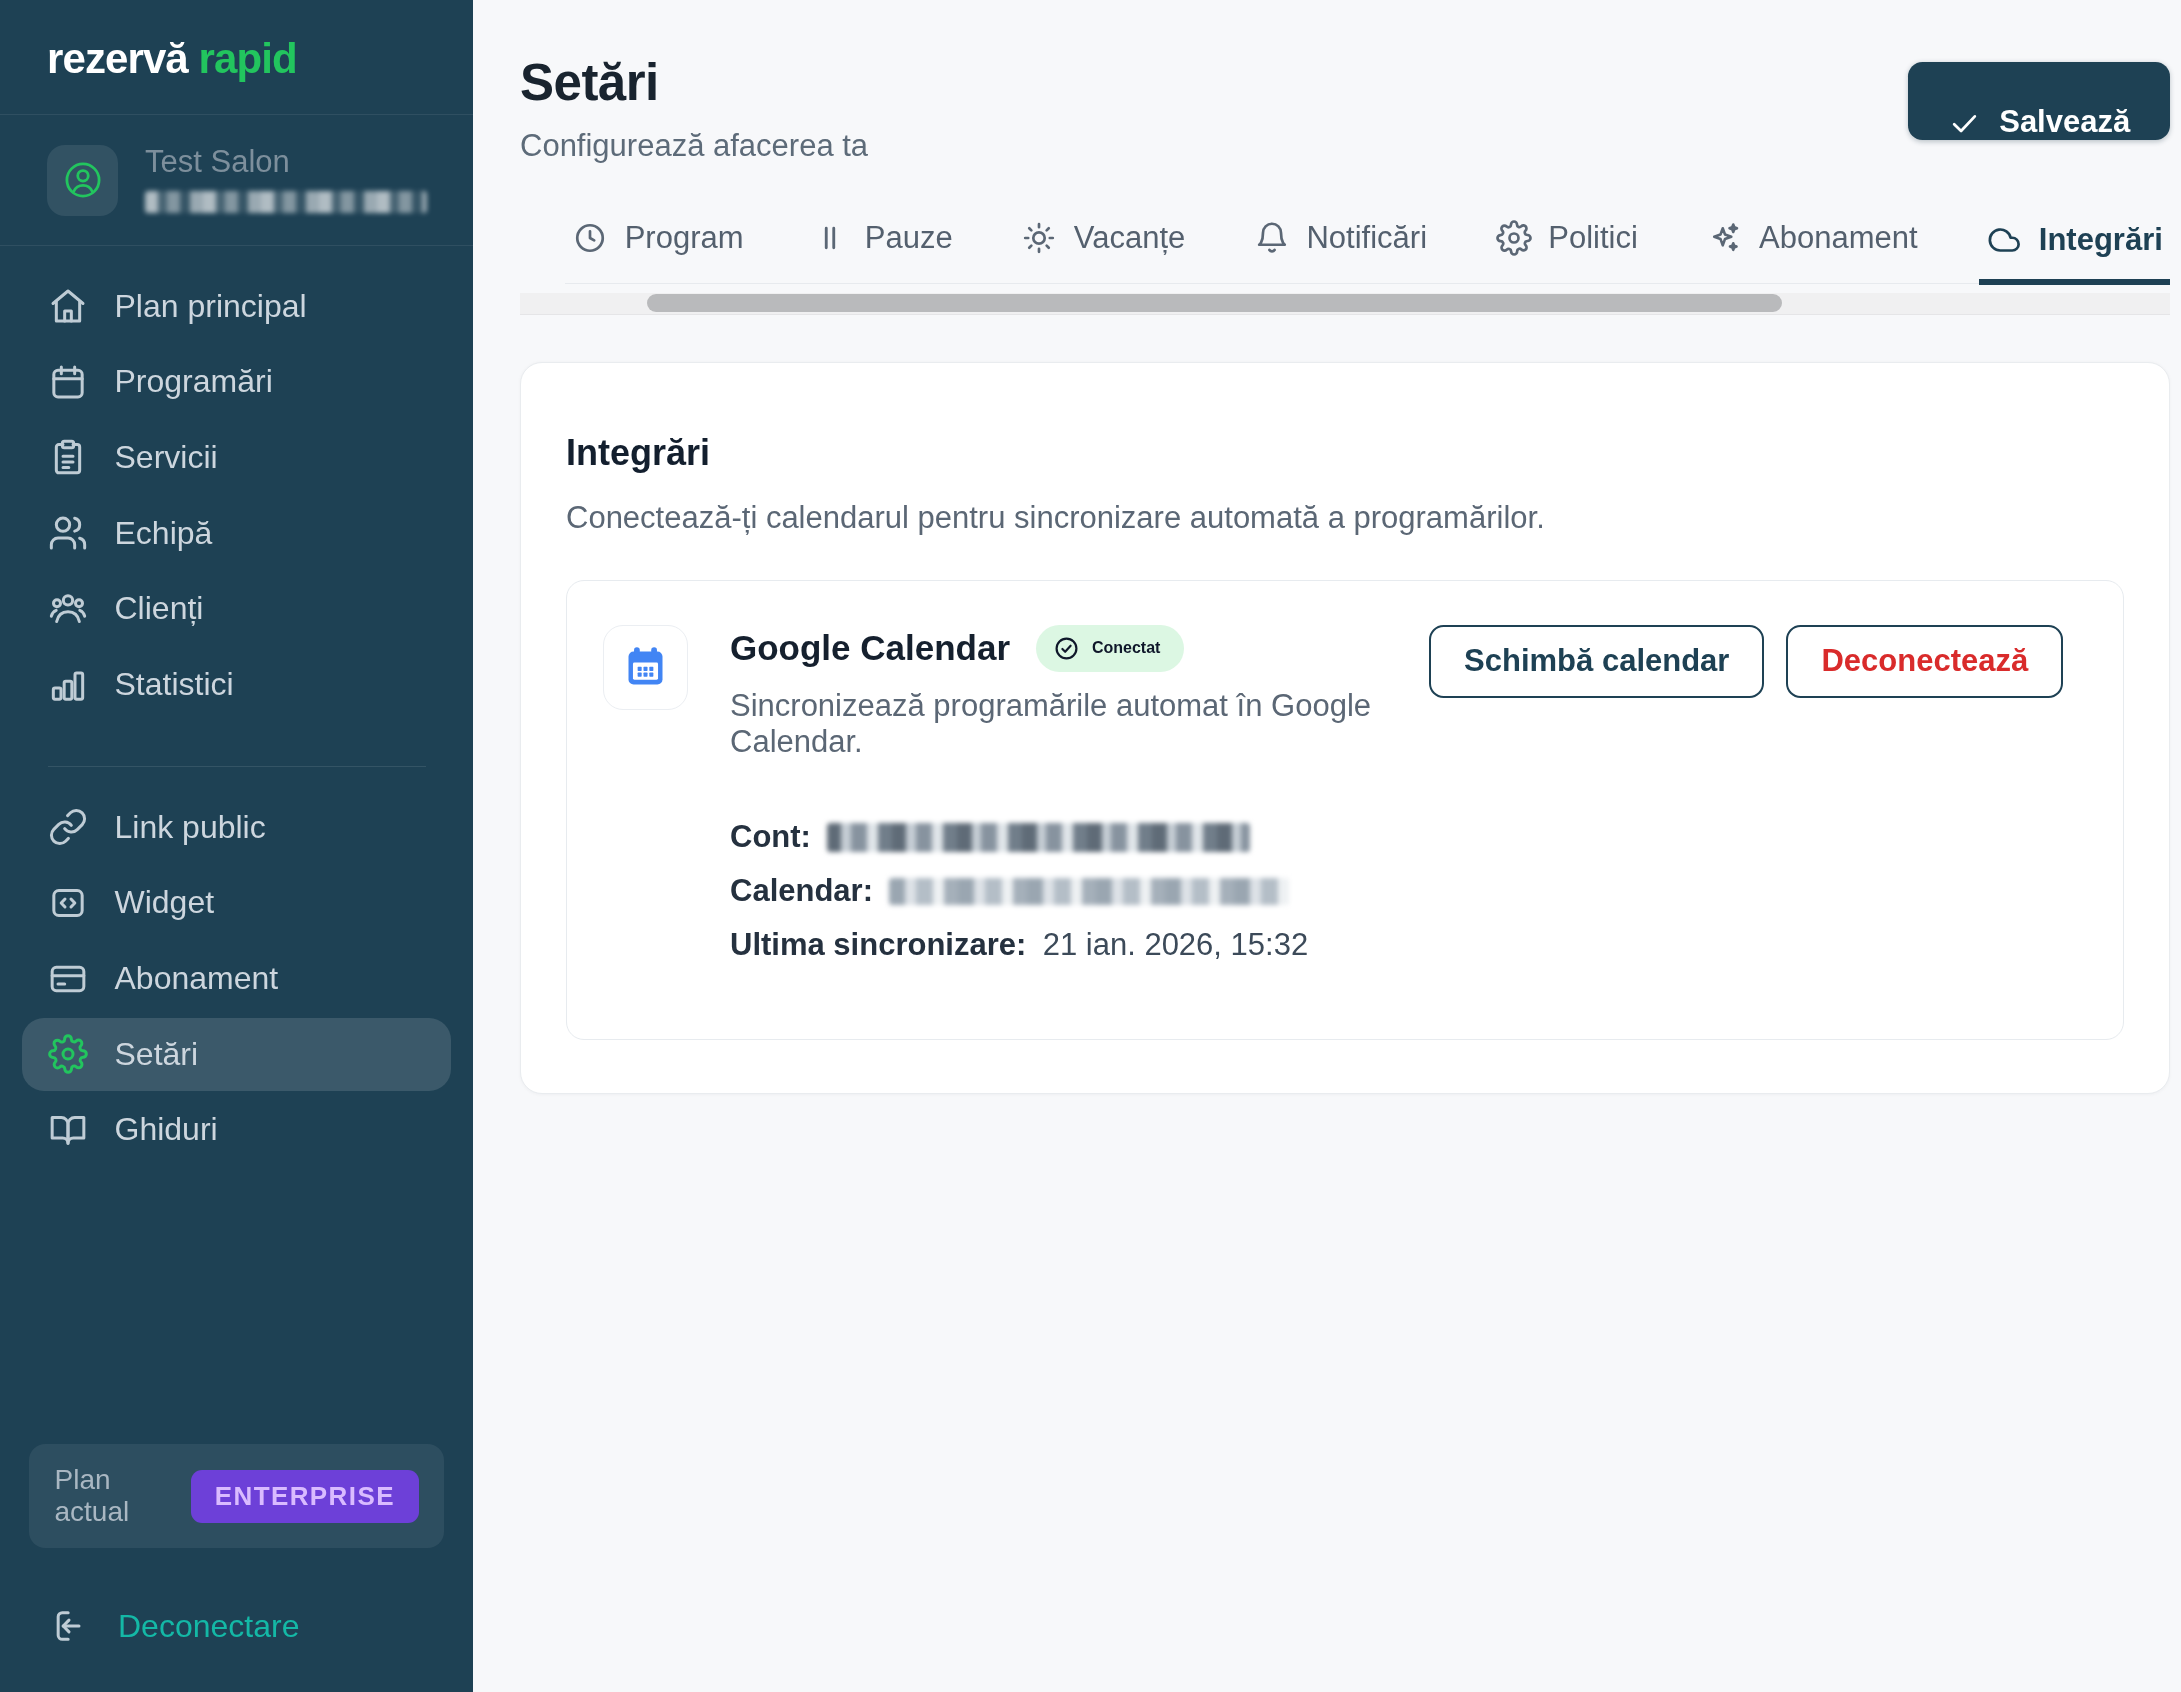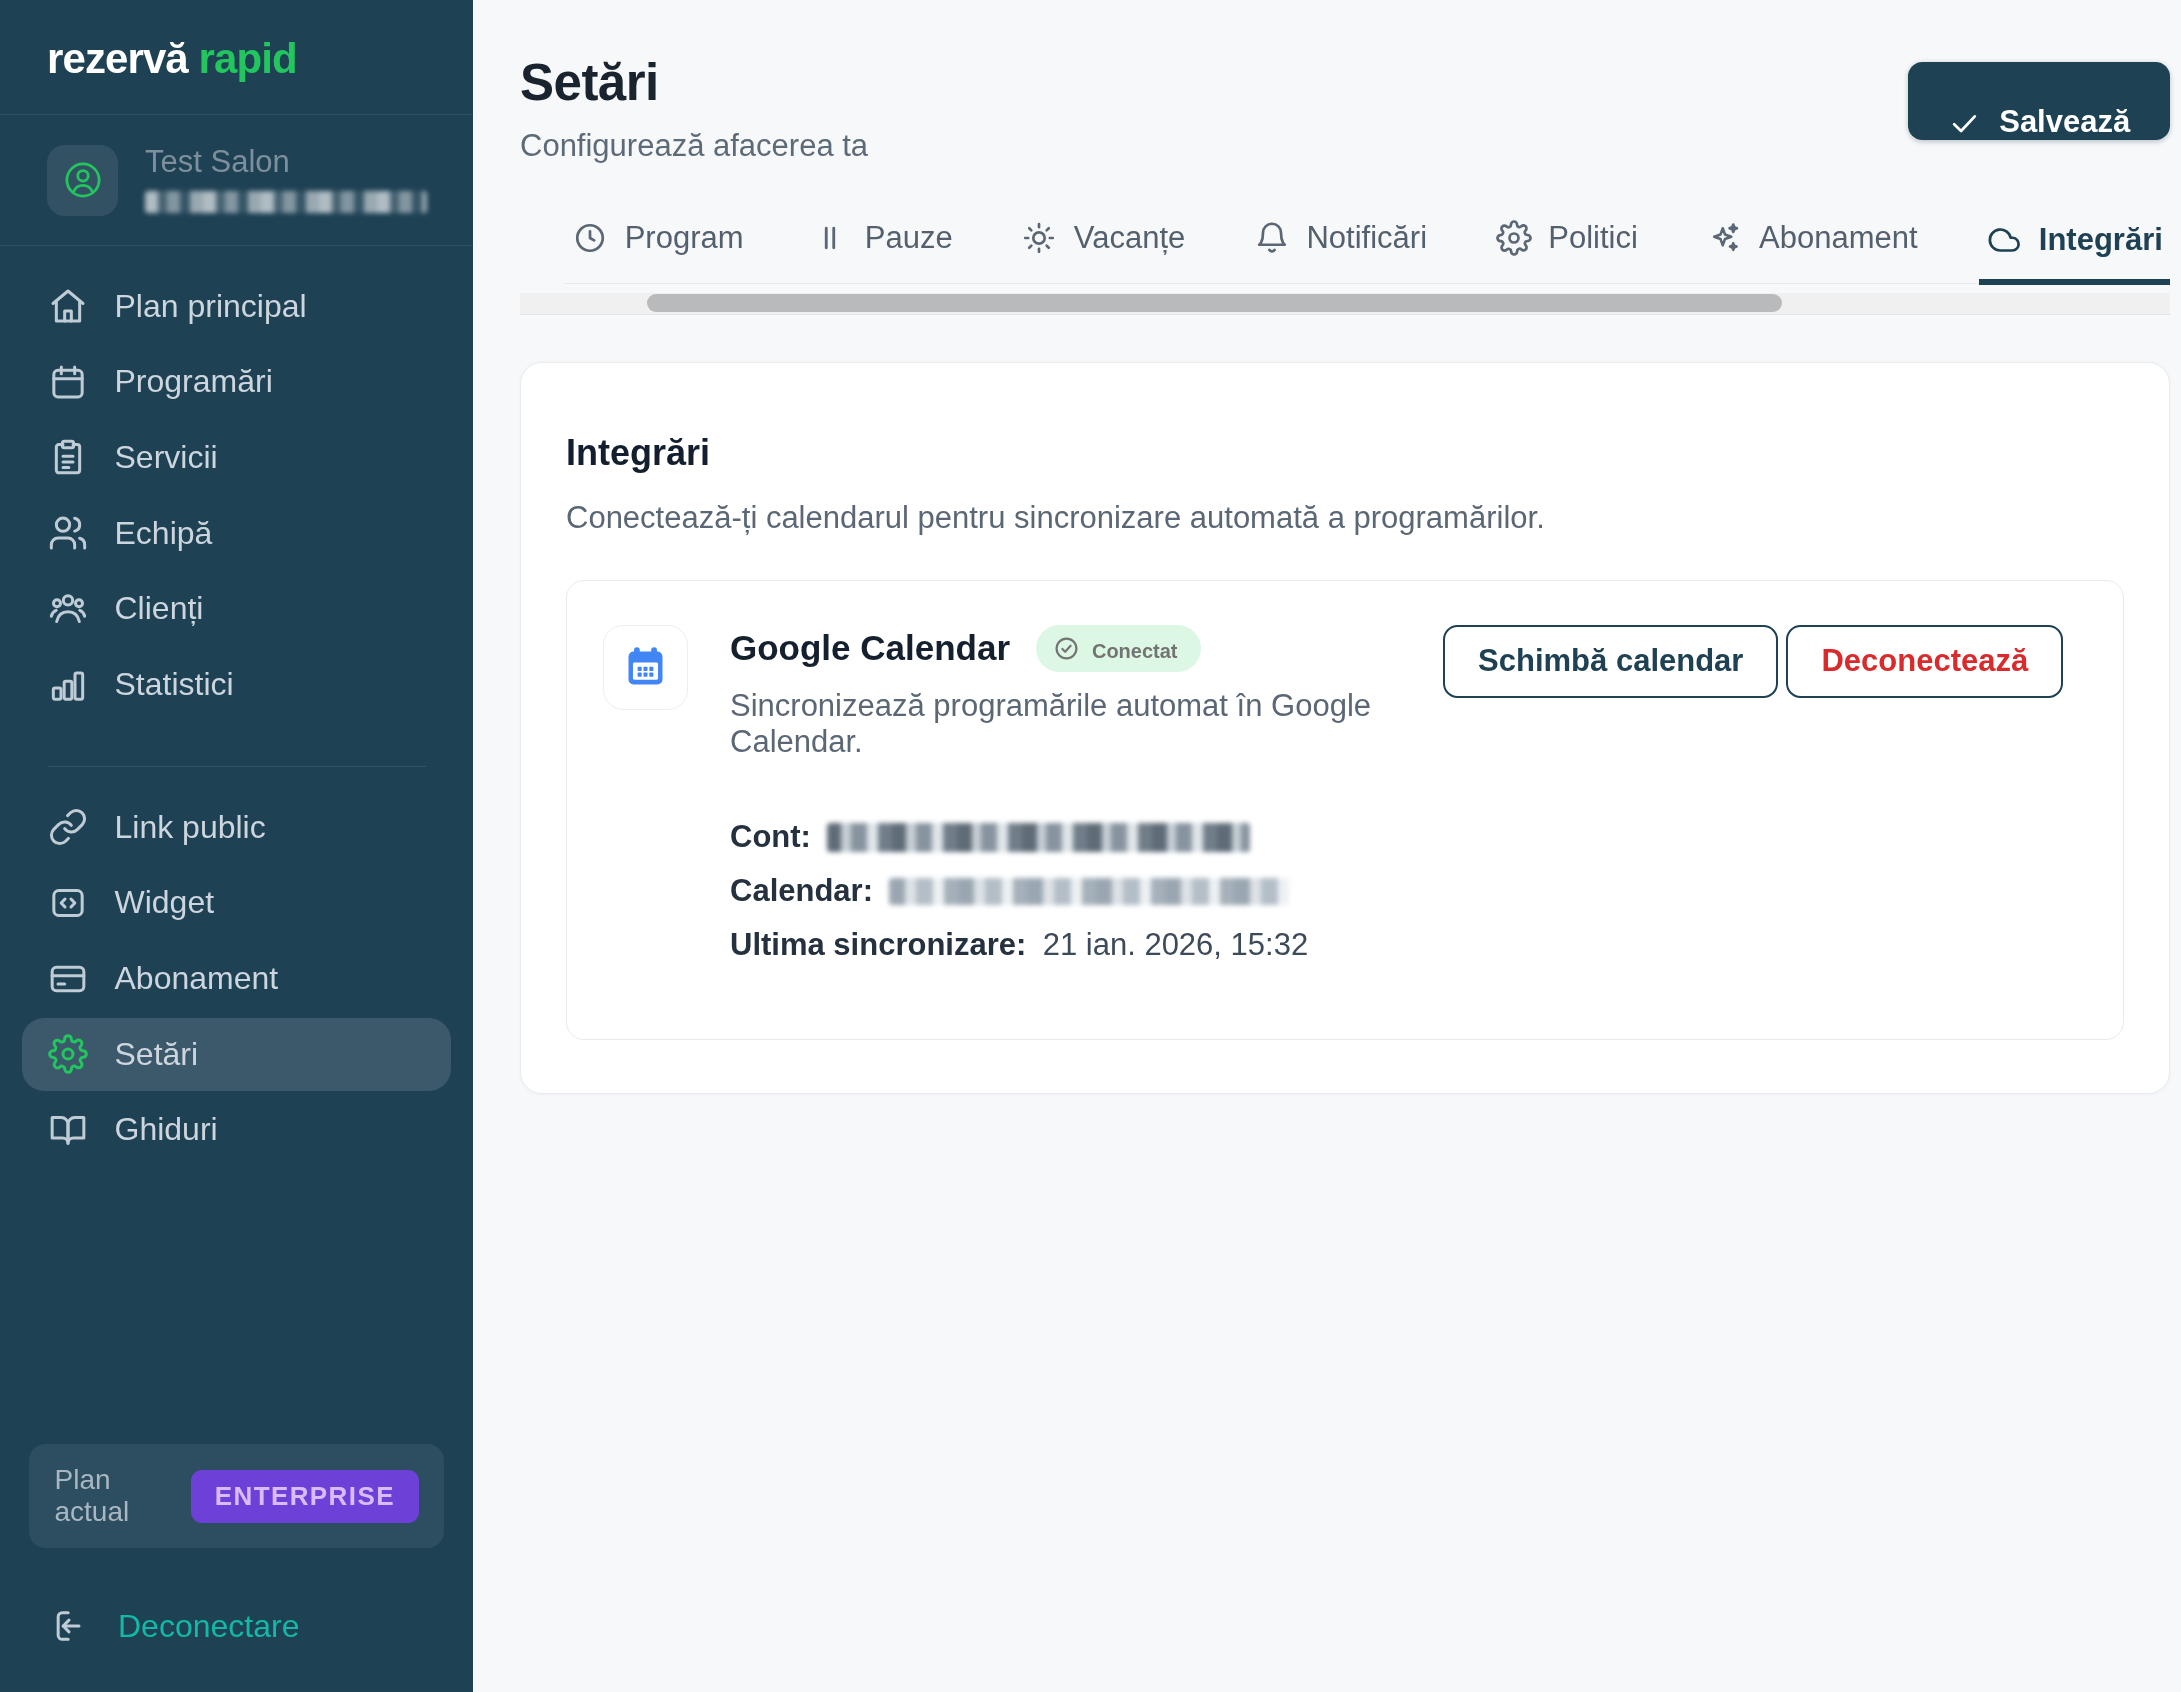--- a/index.html
+++ b/index.html
@@ -148,23 +148,23 @@
   .gcal-tile {
     width: 85px; height: 85px; flex: none;
     border: 1.8px solid #ebeef2; border-radius: 20px;
     display: flex; align-items: center; justify-content: center;
     background: #ffffff;
   }
   .integration-body { flex: 1; min-width: 0; }
   .integration-title-row { display: flex; align-items: center; gap: 25.5px; }
   .integration-title { font-size: 35px; font-weight: 700; color: #15202e; white-space: nowrap; }
   .status-badge {
-    display: flex; align-items: flex-end; gap: 11px;
-    background: #dcf7e3; color: #737373;
-    font-size: 20px; font-weight: 600;
+    display: flex; align-items: center; gap: 11px;
+    background: #dcf7e3; color: #0f172a;
+    font-size: 16px; font-weight: 600;
     padding: 9px 23.6px 9px 16.4px; border-radius: 908px; white-space: nowrap;
   }
   .integration-desc { font-size: 31px; color: #5b6775; margin-top: 16.4px; }
 
   .info-rows { margin-top: 59px; }
   .info-row { display: flex; align-items: center; margin-bottom: 18px; font-size: 31px; }
   .info-label { font-weight: 700; color: #25313f; margin-right: 16.4px; white-space: nowrap; }
   .info-value { color: #3c4a59; white-space: nowrap; }
   .redacted.on-light-dark {
     width: 423px; height: 29px;
@@ -172,21 +172,21 @@
       #5f6b77 0 14.5px, #c6ced5 14.5px 23.6px, #87939f 23.6px 40px,
       #e0e5e9 40px 51px, #717e8a 51px 65px);
   }
   .redacted.on-light {
     width: 400px; height: 27px;
     background: repeating-linear-gradient(90deg,
       #9aa6b1 0 16.4px, #dde2e7 16.4px 27px, #b4bec7 27px 44px,
       #eef1f3 44px 55px, #a5b0ba 55px 69px);
   }
 
-  .integration-actions { display: flex; gap: 8px; flex: none; }
+  .integration-actions { display: flex; gap: 22px; flex: none; }
   .outline-btn {
     height: 73px; padding: 0 33px;
     background: #ffffff; border: 2.7px solid #1e4154; border-radius: 14.5px;
     font-size: 31px; font-weight: 600; font-family: inherit;
     cursor: pointer; white-space: nowrap;
   }
   .outline-btn.change { color: #1e4154; }
   .outline-btn.danger { color: #d92b2b; }
 </style>
 </head>

